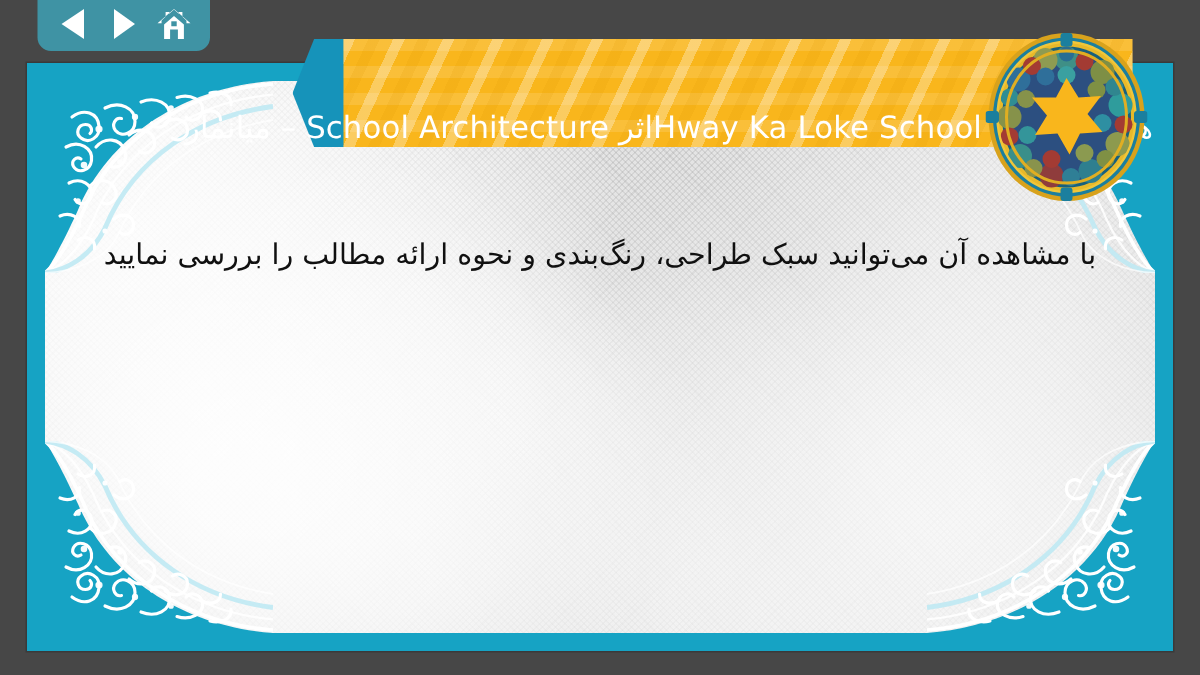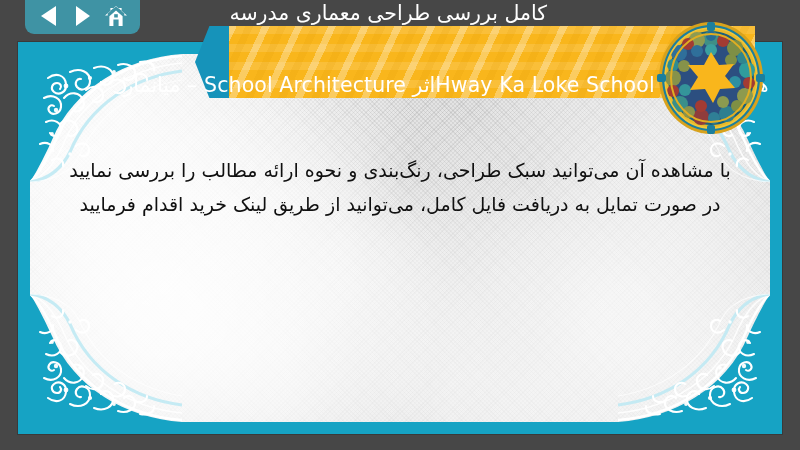--- a/index.html
+++ b/index.html
@@ -361,21 +361,20 @@
               <circle cx="26" cy="56" r="2.2"></circle>
             <circle cx="22" cy="80" r="1.9"></circle>
               <circle cx="50" cy="54" r="1.8"></circle>
             <circle cx="40" cy="100" r="1.7"></circle>
           </g>
         </svg>
       </div>
 
       <div class="body-text">
         <div class="bline">با مشاهده آن می‌توانید سبک طراحی، رنگ‌بندی و نحوه ارائه مطالب را بررسی نمایید</div>
-        <div class="bline">در صورت تمایل به دریافت فایل کامل، می‌توانید از طریق لینک خرید اقدام فرمایید</div>
       </div>
 
     </div>
   </div>
 
   <div class="banner-wrap">
     <div class="banner-arrow"></div>
     <div class="banner-body"></div>
     <div class="banner-titles">
       <div class="tline">هوای کا لوک Hway Ka Loke School</div>
@@ -427,15 +426,14 @@
         <g fill="#1b7f9e">
           <rect x="50" y="2" width="8" height="9" rx="2"></rect>
           <rect x="50" y="105" width="8" height="9" rx="2"></rect>
           <rect x="0" y="54" width="9" height="8" rx="2"></rect>
           <rect x="99" y="54" width="9" height="8" rx="2"></rect>
         </g>
       </svg>
     </div>
   </div>
 
-  <div class="title-top">کامل بررسی طراحی معماری مدرسه</div>
 
 </div>
 
 </body></html>

